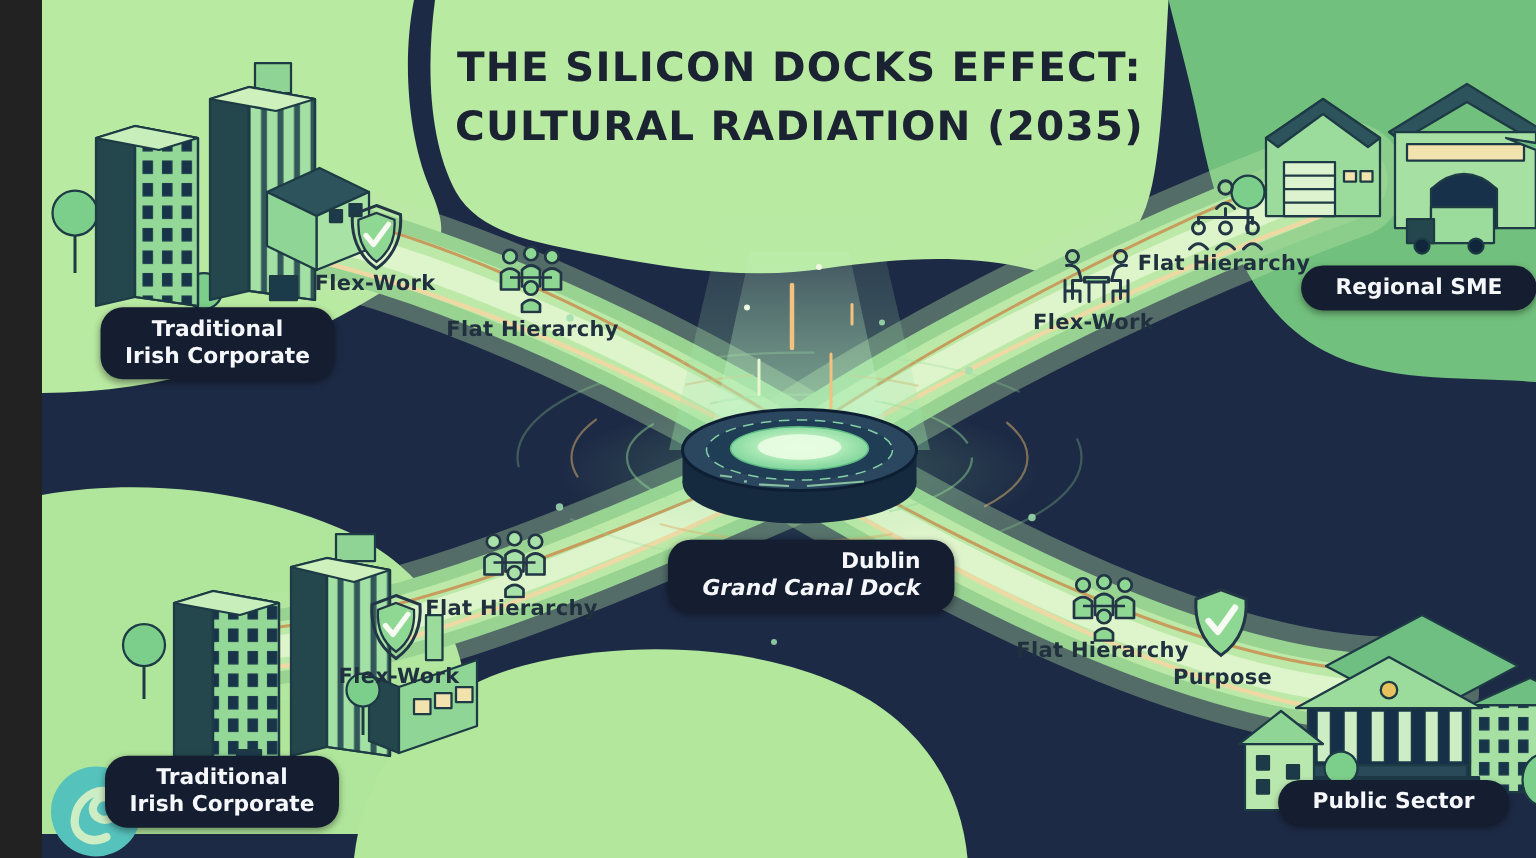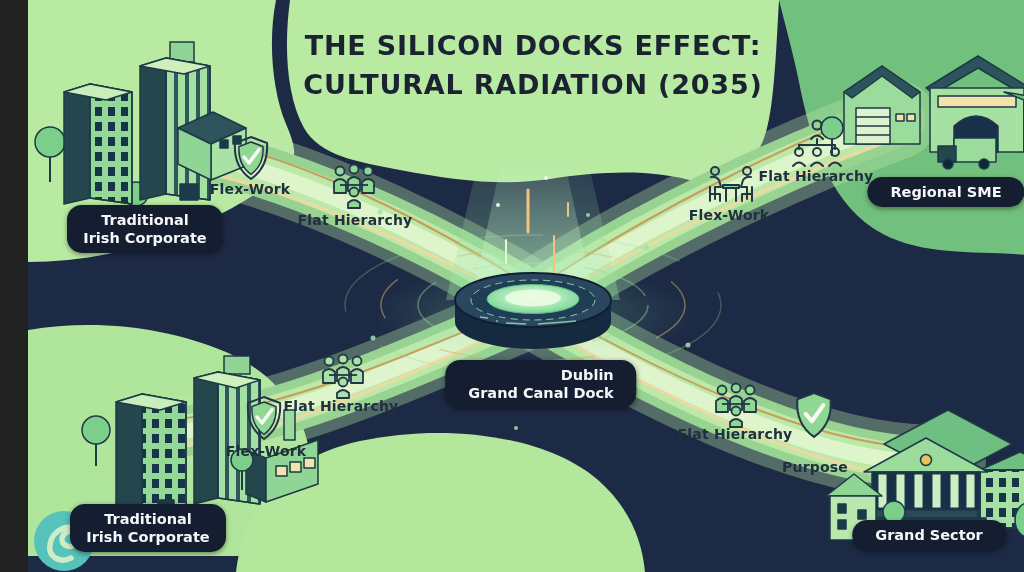--- a/index.html
+++ b/index.html
@@ -15,21 +15,21 @@
     width:560px;text-align:center;color:#1b2332;font-weight:800;
     font-size:27px;line-height:1.45;letter-spacing:.8px;
   }
   .pill{
     position:absolute;transform:translate(-50%,-50%);
     background:#141e30;color:#f5f7fa;font-weight:700;font-size:14.5px;
     line-height:1.25;text-align:center;padding:6px 23px;border-radius:15px;
     box-shadow:0 2px 5px rgba(0,0,0,.4);white-space:nowrap;
   }
   .pill.wrap{white-space:normal;width:128px;padding:6px 14px;}
-  .pill .l2{display:block;}
+  .pill .l2{display:block;font-style:italic;}
   .feature-label{
     position:absolute;transform:translate(-50%,-50%);
     color:#20303f;font-weight:700;font-size:14px;white-space:nowrap;
     letter-spacing:.2px;
   }
   .icon-box{position:absolute;transform:translate(-50%,-50%);}
 </style>
 </head>
 <body>
 
@@ -290,21 +290,21 @@
   </div>
 
   <div class="pill" style="left:513px;top:384px;text-align:right;">
     <span>Dublin</span>
     <span class="l2">Grand Canal Dock</span>
   </div>
 
   <div class="pill wrap" style="left:117px;top:229px;">Traditional Irish Corporate</div>
   <div class="pill" style="left:918px;top:192px;">Regional SME</div>
   <div class="pill wrap" style="left:120px;top:528px;">Traditional Irish Corporate</div>
-  <div class="pill" style="left:901px;top:535px;">Grand Sector</div>
+  <div class="pill" style="left:901px;top:535px;">Public Sector</div>
 
   <div class="icon-box" style="left:223px;top:160px;">
     <svg width="46" height="48" viewBox="0 0 46 48">
       <path d="M23,3 L39,9 C40,22 36,36 23,45 C10,36 6,22 7,9 Z" fill="none" stroke="#233646" stroke-width="2"></path>
       <path d="M23,8 L35,12.5 C35.7,23 32.7,33.5 23,40.5 C13.3,33.5 10.3,23 11,12.5 Z" fill="#8fd894" stroke="#233646" stroke-width="1.5"></path>
       <path d="M16,23 L21,29 L31,15.5" fill="none" stroke="#f7fbf2" stroke-width="3.5" stroke-linecap="round" stroke-linejoin="round"></path>
     </svg>
   </div>
   <div class="feature-label" style="left:222px;top:189px;">Flex-Work</div>
 
@@ -402,15 +402,15 @@
     </svg>
   </div>
   <div class="feature-label" style="left:707px;top:434px;">Flat Hierarchy</div>
 
   <div class="icon-box" style="left:786px;top:417px;">
     <svg width="48" height="50" viewBox="0 0 46 48">
       <path d="M23,3 L39,9 C40,22 36,36 23,45 C10,36 6,22 7,9 Z" fill="#8fd894" stroke="#233646" stroke-width="2"></path>
       <path d="M15,23 L21,30 L32,14.5" fill="none" stroke="#f7fbf2" stroke-width="4" stroke-linecap="round" stroke-linejoin="round"></path>
     </svg>
   </div>
-  <div class="feature-label" style="left:787px;top:467px;">Purpose</div>
+  <div class="feature-label" style="left:787px;top:452px;">Purpose</div>
 
 </div>
 
 </body></html>

